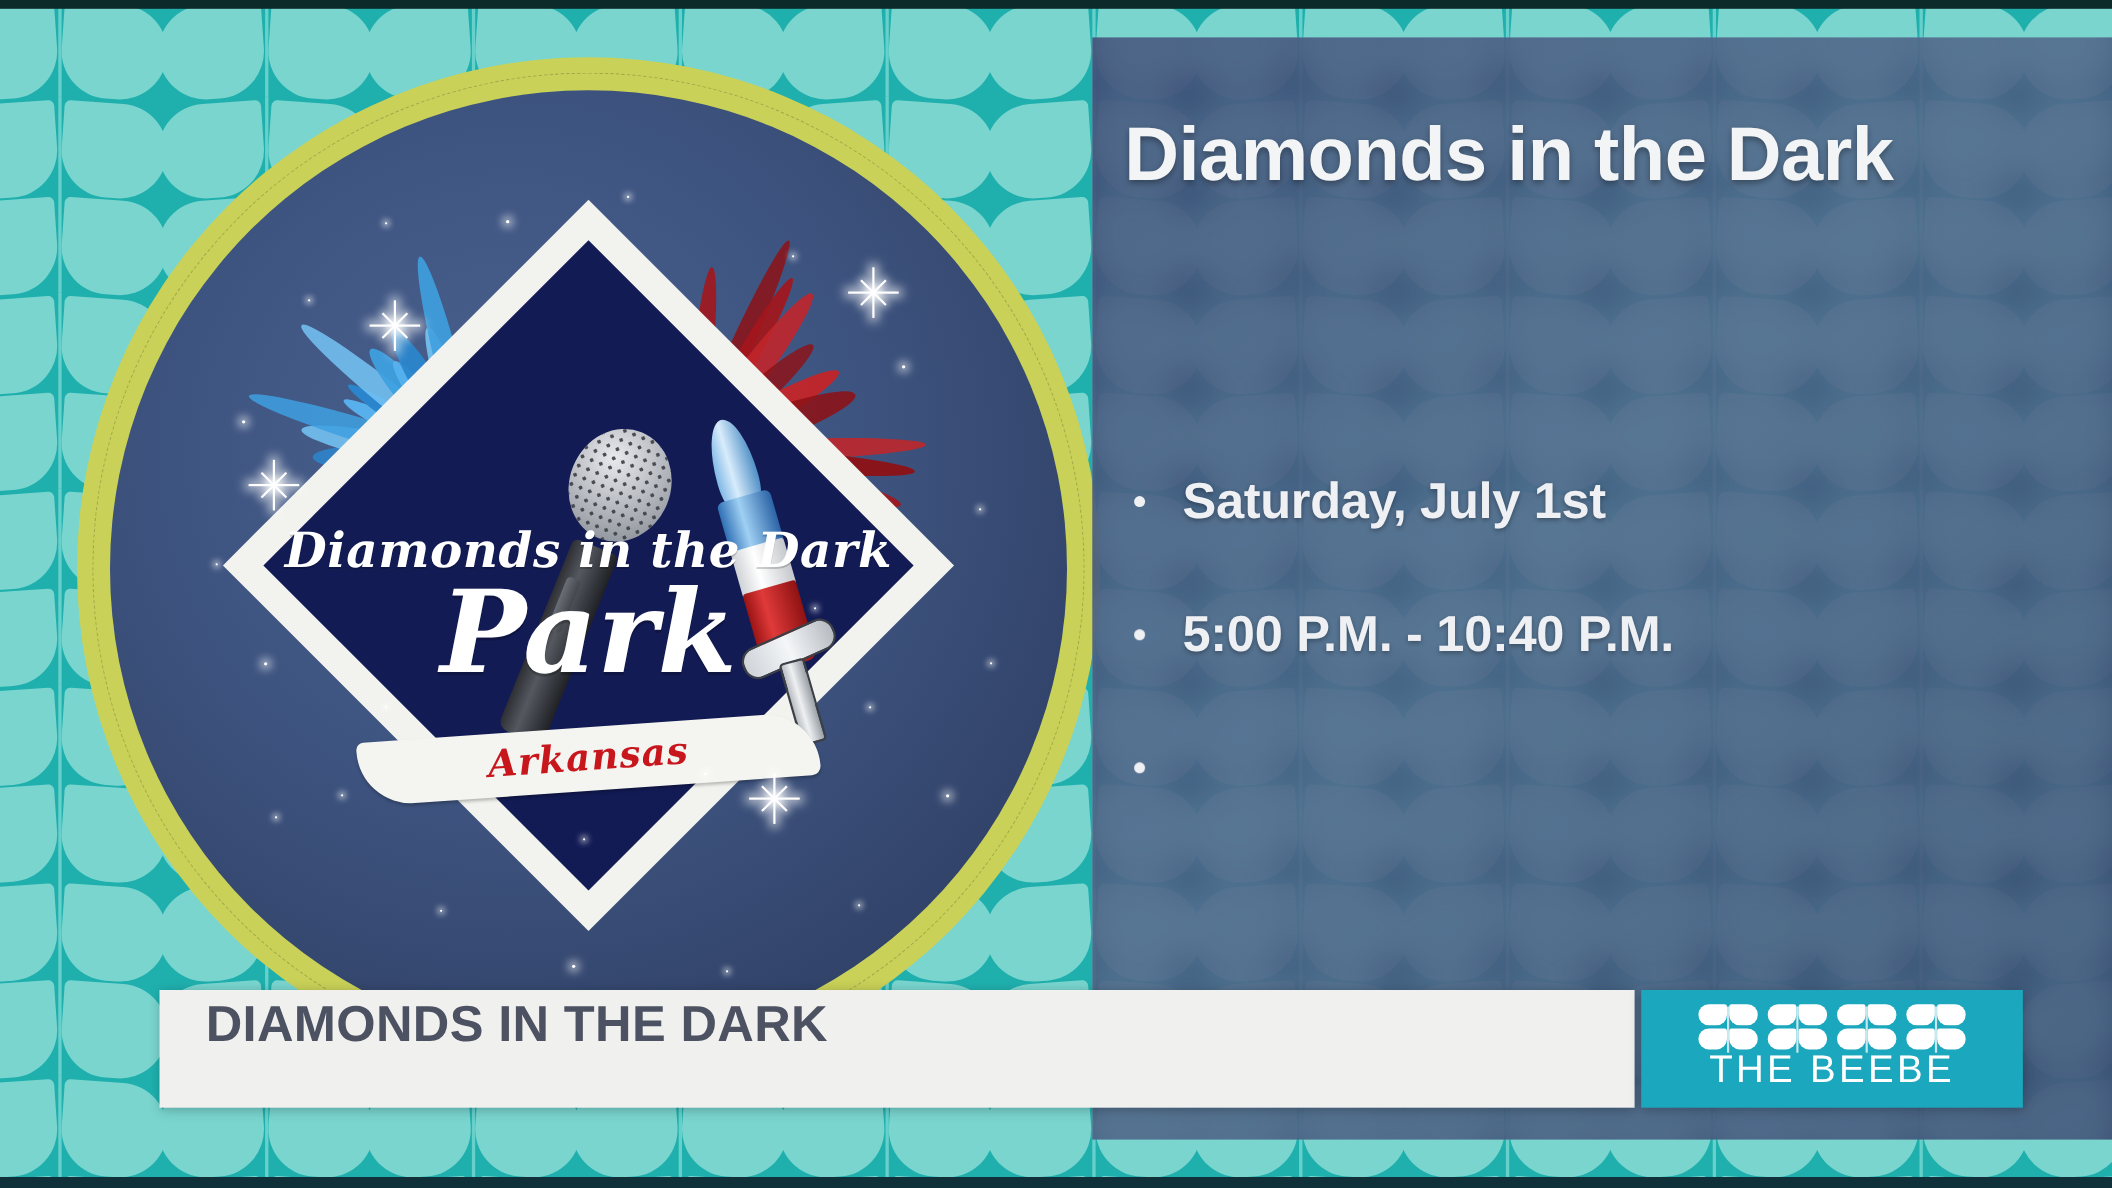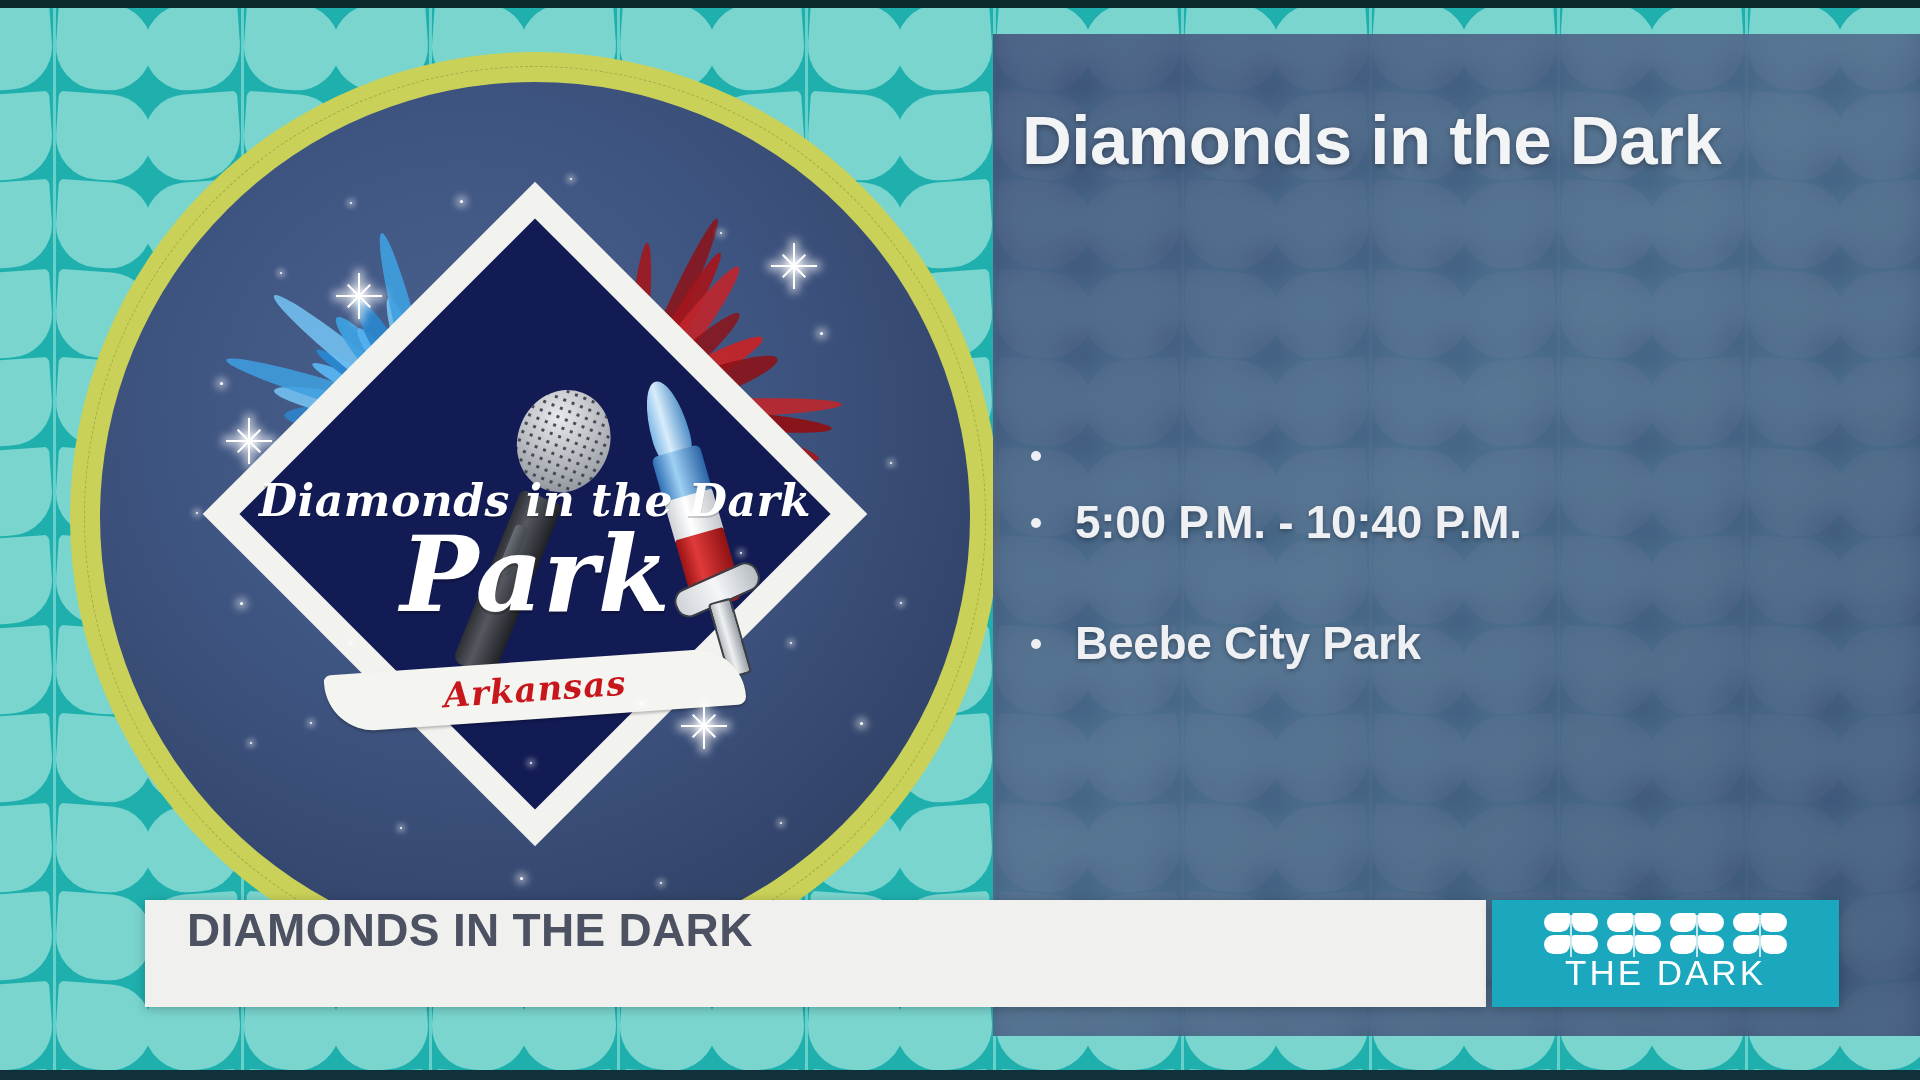--- a/index.html
+++ b/index.html
@@ -989,23 +989,23 @@
         <div class="ptex-cell" style="left: 692px; top: 978px;">
           <div class="ptex-leaf l"></div>
           <div class="ptex-leaf r"></div>
         </div>
         <div class="ptex-cell" style="left: 880px; top: 978px;">
           <div class="ptex-leaf l"></div>
         </div>
       </div>
     <div id="panel-title">Diamonds in the Dark</div>
     <ul id="panel-list">
+        <li><span class="dot"></span><span>Saturday, July 1st</span></li>
+        <li><span class="dot"></span><span>5:00 P.M. - 10:40 P.M.</span></li>
         <li><span class="dot"></span></li>
-        <li><span class="dot"></span><span>5:00 P.M. - 10:40 P.M.</span></li>
-        <li><span class="dot"></span><span>Beebe City Park</span></li>
       </ul>
   </div>
 
   <div id="lower-third">
     <div id="lt-head">DIAMONDS IN THE DARK</div>
   </div>
 
   <div id="vine-logo">
     <div class="vl-motifs" id="vl-motifs">
         <div class="vl-motif">
@@ -1030,16 +1030,16 @@
           <div class="vl-leaf d"></div>
         </div>
         <div class="vl-motif">
           <div class="vstem"></div>
           <div class="vl-leaf a"></div>
           <div class="vl-leaf b"></div>
           <div class="vl-leaf c"></div>
           <div class="vl-leaf d"></div>
         </div>
       </div>
-    <div id="vl-text">THE DARK</div>
+    <div id="vl-text">THE BEEBE</div>
   </div>
 
 </div>
 
 </body></html>

